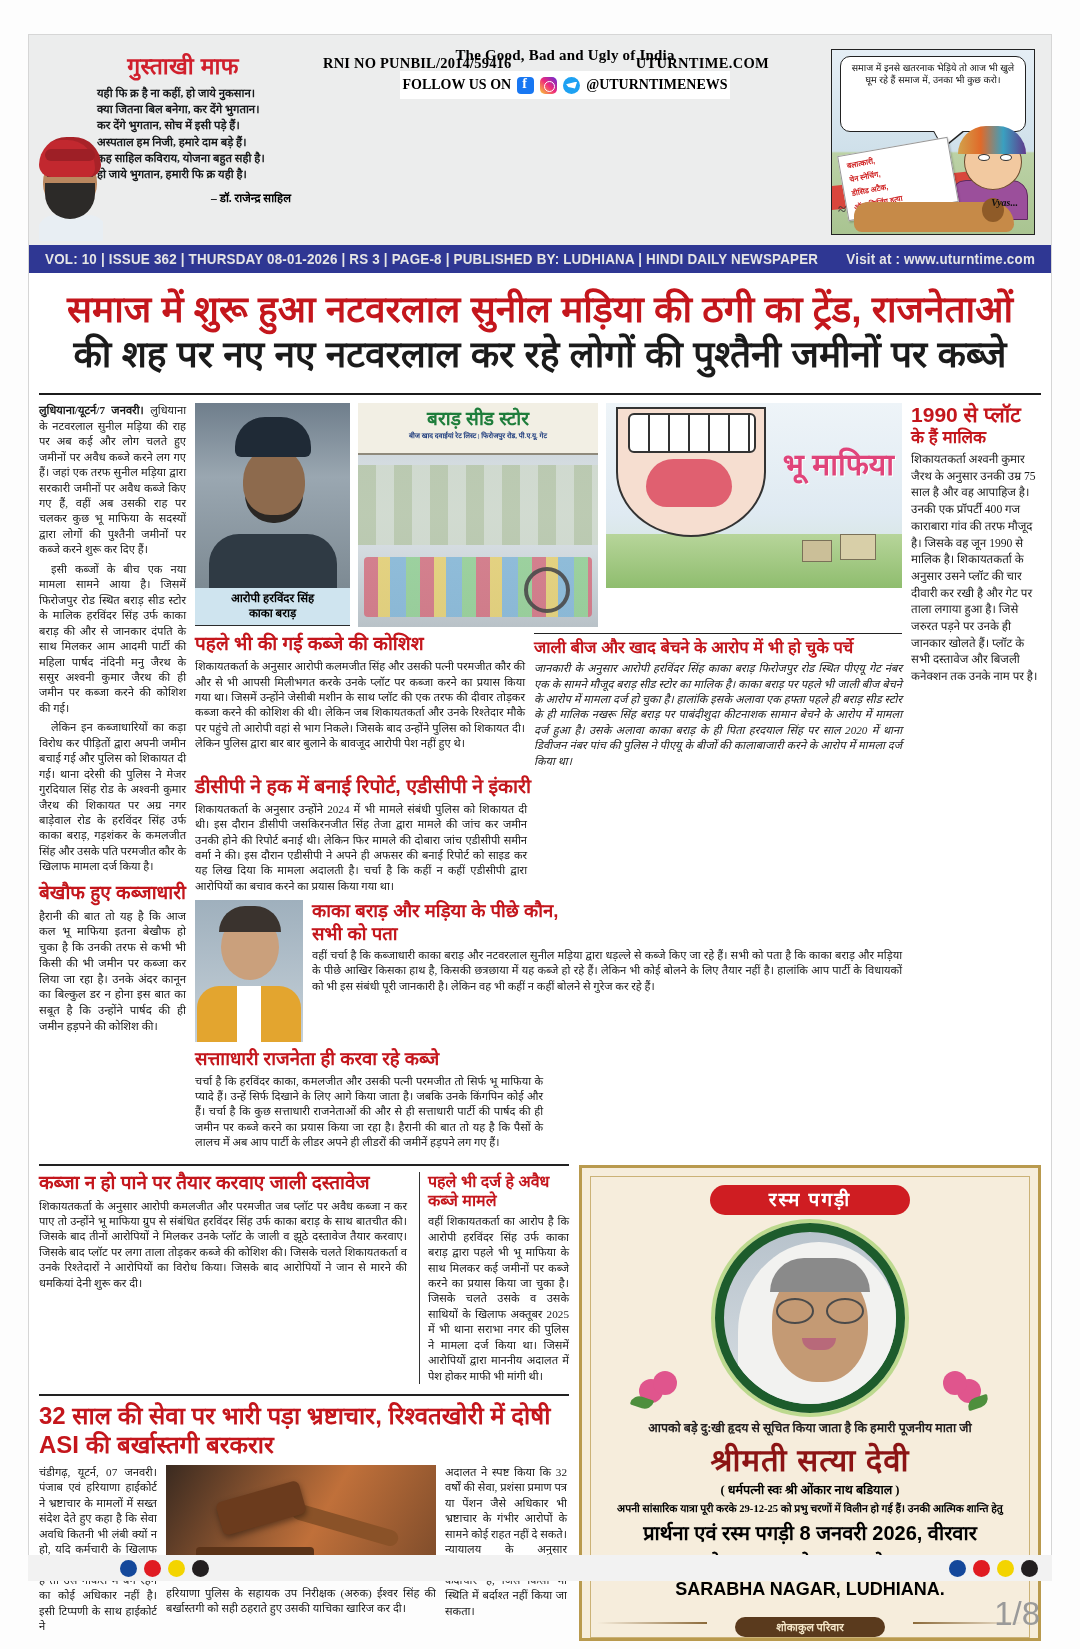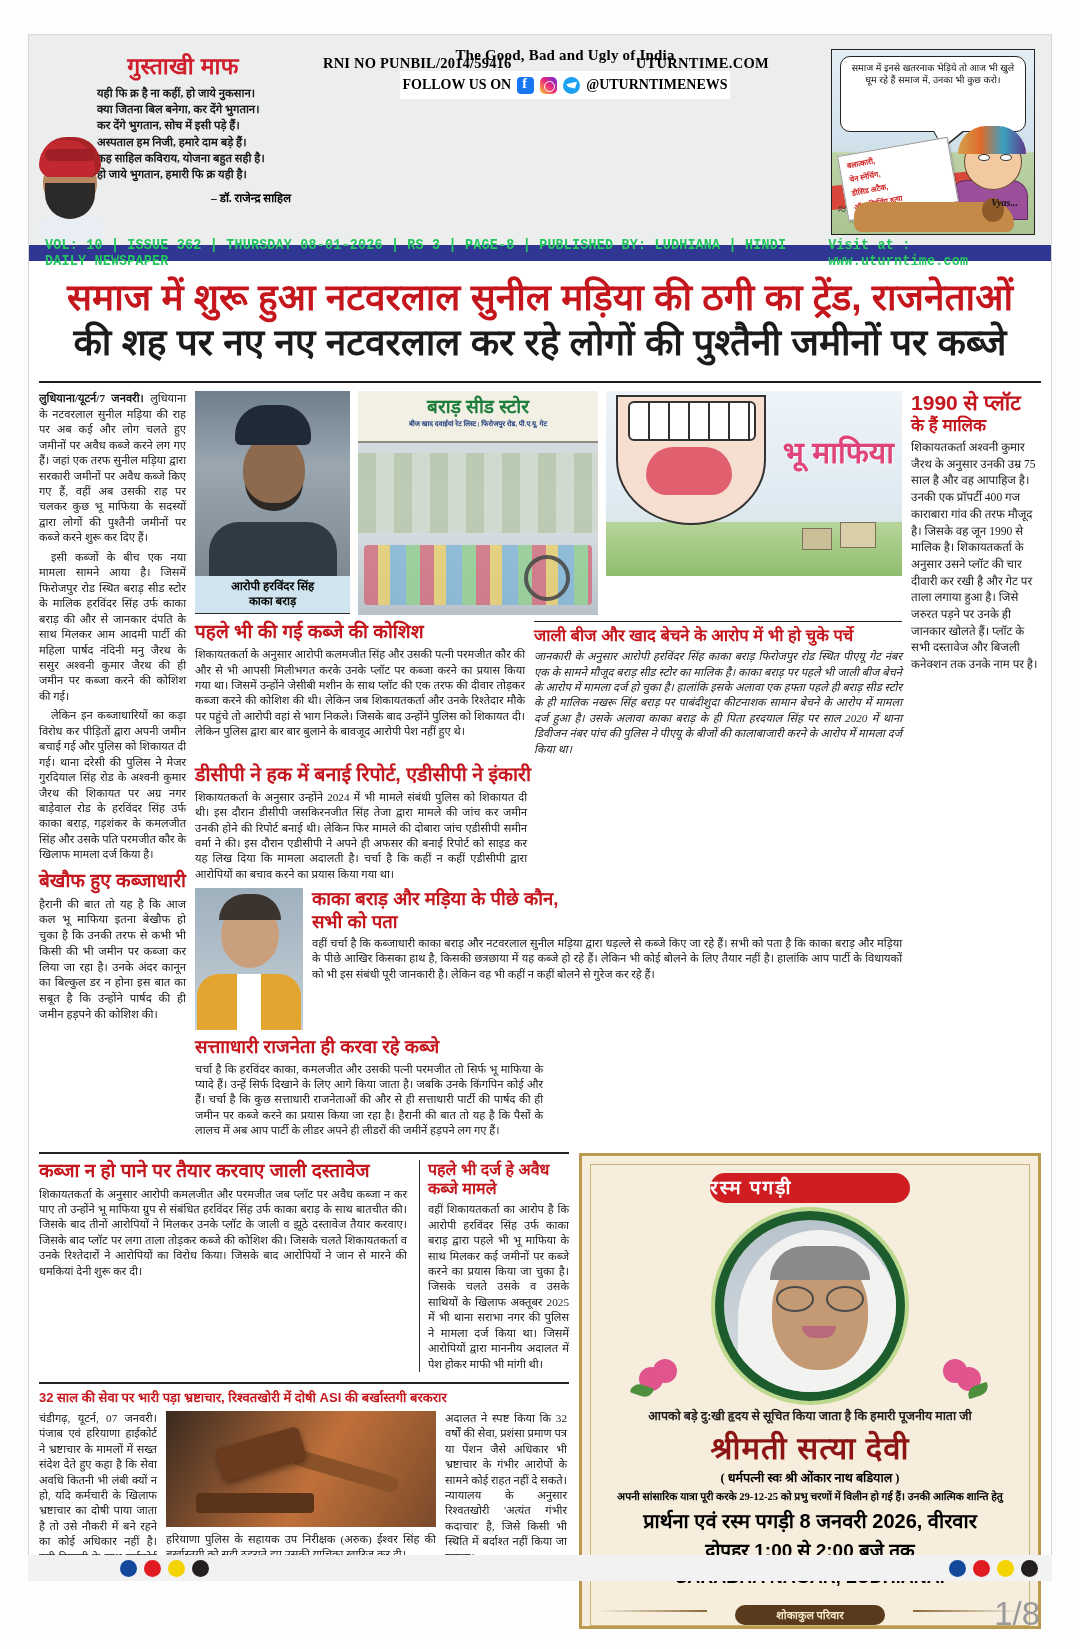--- a/index.html
+++ b/index.html
@@ -185,24 +185,24 @@
     transform:rotate(-1deg);
   }
   .c-table{position:absolute;left:0;top:128px;width:150px;height:24px;background:#d9463c;transform:skewY(-6deg);}
   .c-dog{position:absolute;left:22px;bottom:2px;width:160px;height:30px;background:#c68a48;border-radius:26px 40px 14px 14px;}
   .c-dog .ear{position:absolute;right:10px;top:-4px;width:22px;height:24px;background:#8f5b28;border-radius:50%;}
   .vyas{position:absolute;right:16px;bottom:26px;font-size:10px;font-style:italic;font-weight:bold;color:#111;}
   .wag{position:absolute;left:6px;bottom:16px;font-size:15px;color:#333;}
 
   
   .infobar{
-    height:16px; background:#2f3793; color:#22c55e;
+    height:28px; background:#2f3793; color:#e5e5e5;
     display:flex; align-items:center; justify-content:space-between;
     padding:0 16px;
-    font-family:Liberation Mono, monospace;
+    font-family:Liberation Sans, sans-serif;
     font-weight:bold; font-size:13.4px; letter-spacing:.2px;
   }
   .infobar .left{ transform:scaleY(1.08); }
   .infobar .right{ transform:scaleY(1.08); }
 
   
   .headline{
     padding:14px 12px 8px 12px;
     text-align:center;
   }
@@ -300,21 +300,21 @@
     margin-top:8px;
     border:3px solid #b99a4e;
     background:#f6eddc;
     padding:8px 8px 0 8px;
     position:relative;
   }
   .ad-inner{ border:1px solid #cbb277; padding:6px 6px 0 6px; position:relative;}
   .rasm{
     margin:2px auto 0 auto;
     width:200px;height:30px;background:#cf1d22;border-radius:16px;
-    color:#fff;font-weight:bold;font-size:19px;line-height:30px;
+    color:#fff;text-align:center;font-weight:bold;font-size:19px;line-height:30px;
     font-family:"Liberation Sans","DejaVu Sans",sans-serif;
     letter-spacing:2px;
   }
   .portrait-wrap{ display:flex;justify-content:center;margin-top:8px;position:relative;}
   .portrait{
     width:190px;height:190px;border-radius:50%;
     border:9px solid #1d5c2c;
     box-shadow:0 0 0 4px #bcd98e;
     background:linear-gradient(#b8c3cc,#d7dee3);
     position:relative; overflow:hidden;
@@ -542,21 +542,21 @@
               <div class="subhead" style="font-size:19px;margin-bottom:4px;">कब्जा न हो पाने पर तैयार करवाए जाली दस्तावेज</div>
               <div class="body-hi">शिकायतकर्ता के अनुसार आरोपी कमलजीत और परमजीत जब प्लॉट पर अवैध कब्जा न कर पाए तो उन्होंने भू माफिया ग्रुप से संबंधित हरविंदर सिंह उर्फ काका बराड़ के साथ बातचीत की। जिसके बाद तीनों आरोपियों ने मिलकर उनके प्लॉट के जाली व झूठे दस्तावेज तैयार करवाए। जिसके बाद प्लॉट पर लगा ताला तोड़कर कब्जे की कोशिश की। जिसके चलते शिकायतकर्ता व उनके रिश्तेदारों ने आरोपियों का विरोध किया। जिसके बाद आरोपियों ने जान से मारने की धमकियां देनी शुरू कर दी।</div>
             </div>
             <div style="width:150px;border-left:1px solid #333;padding-left:8px;">
               <div class="subhead" style="font-size:16px;margin-bottom:4px;">पहले भी दर्ज हे अवैध कब्जे मामले</div>
               <div class="body-hi">वहीं शिकायतकर्ता का आरोप है कि आरोपी हरविंदर सिंह उर्फ काका बराड़ द्वारा पहले भी भू माफिया के साथ मिलकर कई जमीनों पर कब्जे करने का प्रयास किया जा चुका है। जिसके चलते उसके व उसके साथियों के खिलाफ अक्तूबर 2025 में भी थाना सराभा नगर की पुलिस ने मामला दर्ज किया था। जिसमें आरोपियों द्वारा माननीय अदालत में पेश होकर माफी भी मांगी थी।</div>
             </div>
           </div>
 
           <div class="hr-thick" style="margin-top:10px;"></div>
-          <div class="subhead" style="font-size:13px;margin-bottom:5px;">32 साल की सेवा पर भारी पड़ा भ्रष्टाचार, रिश्वतखोरी में दोषी ASI की बर्खास्तगी बरकरार</div>
+          <div class="subhead" style="font-size:24px;margin-bottom:5px;">32 साल की सेवा पर भारी पड़ा भ्रष्टाचार, रिश्वतखोरी में दोषी ASI की बर्खास्तगी बरकरार</div>
           <div style="display:flex;gap:9px;">
             <div style="width:118px;" class="body-hi">चंडीगढ़, यूटर्न, 07 जनवरी। पंजाब एवं हरियाणा हाईकोर्ट ने भ्रष्टाचार के मामलों में सख्त संदेश देते हुए कहा है कि सेवा अवधि कितनी भी लंबी क्यों न हो, यदि कर्मचारी के खिलाफ भ्रष्टाचार का दोषी पाया जाता है तो उसे नौकरी में बने रहने का कोई अधिकार नहीं है। इसी टिप्पणी के साथ हाईकोर्ट ने</div>
             <div>
               <div class="photo pic-gavel">
                 <div class="block"></div>
                   <div class="handle"></div>
                   <div class="hammer"></div>
               </div>
               <div class="body-hi" style="margin-top:5px;width:270px;">हरियाणा पुलिस के सहायक उप निरीक्षक (अरुक) ईश्वर सिंह की बर्खास्तगी को सही ठहराते हुए उसकी याचिका खारिज कर दी।</div>
             </div>

